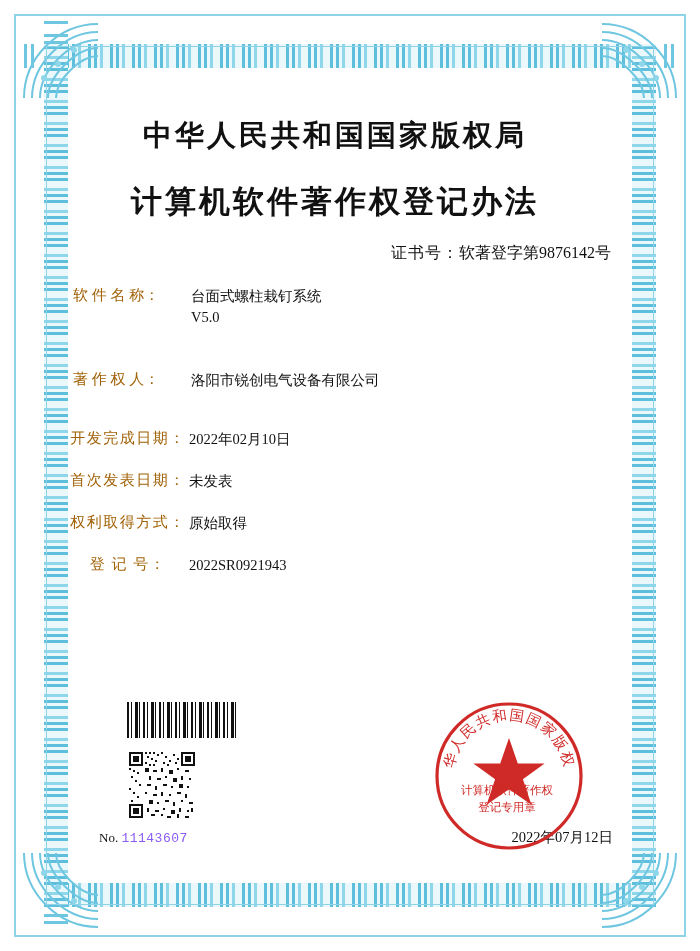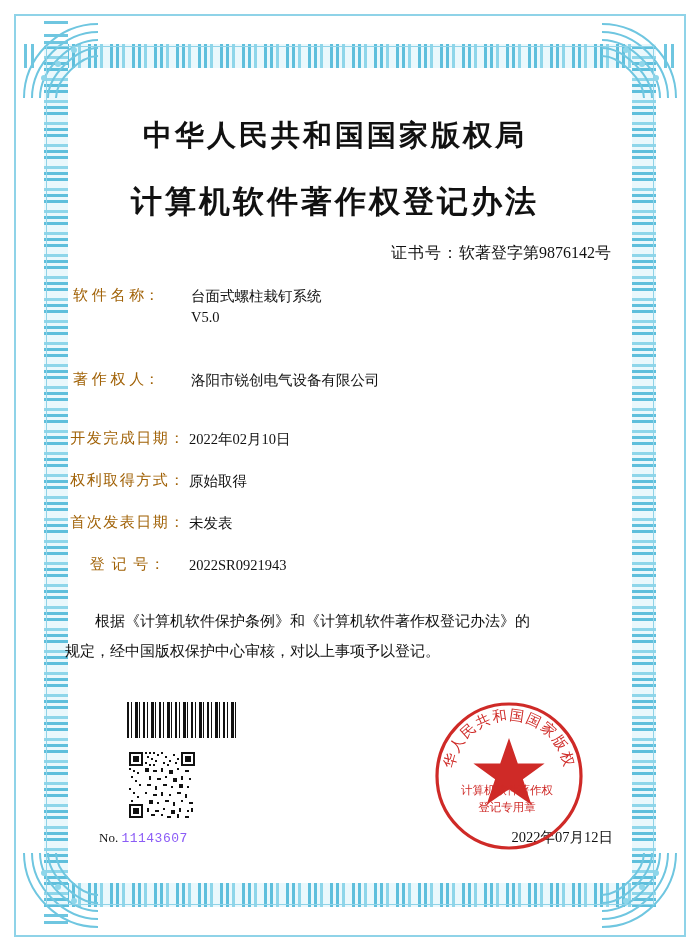--- a/index.html
+++ b/index.html
@@ -343,37 +343,33 @@
         </div>
       </div>
     </div>
 
     <div class="rows2">
       <div class="field-row">
         <div class="field-label tight">开发完成日期：</div>
         <div class="field-value">2022年02月10日</div>
       </div>
       <div class="field-row">
+        <div class="field-label tight">首次发表日期：</div>
+        <div class="field-value">未发表</div>
+      </div>
+      <div class="field-row">
         <div class="field-label tight">权利取得方式：</div>
         <div class="field-value">原始取得</div>
       </div>
       <div class="field-row">
-        <div class="field-label tight">首次发表日期：</div>
-        <div class="field-value">未发表</div>
-      </div>
-      <div class="field-row">
         <div class="field-label tight">登 记 号：</div>
         <div class="field-value">2022SR0921943</div>
       </div>
     </div>
 
-    <div class="paragraph">
-      <span class="indent">根据《计算机软件保护条例》和《计算机软件著作权登记办法》的</span>
-      <span>规定，经中国版权保护中心审核，对以上事项予以登记。</span>
-    </div>
 
     <div class="barcode"></div>
 
     <div class="qr">
       <svg width="66" height="66" viewBox="0 0 33 33" shape-rendering="crispEdges">
         <rect width="33" height="33" fill="#fff"></rect>
         <g fill="#111">
           <rect x="0" y="0" width="7" height="1"></rect>
             <rect x="0" y="6" width="7" height="1"></rect>
           <rect x="0" y="0" width="1" height="7"></rect>

